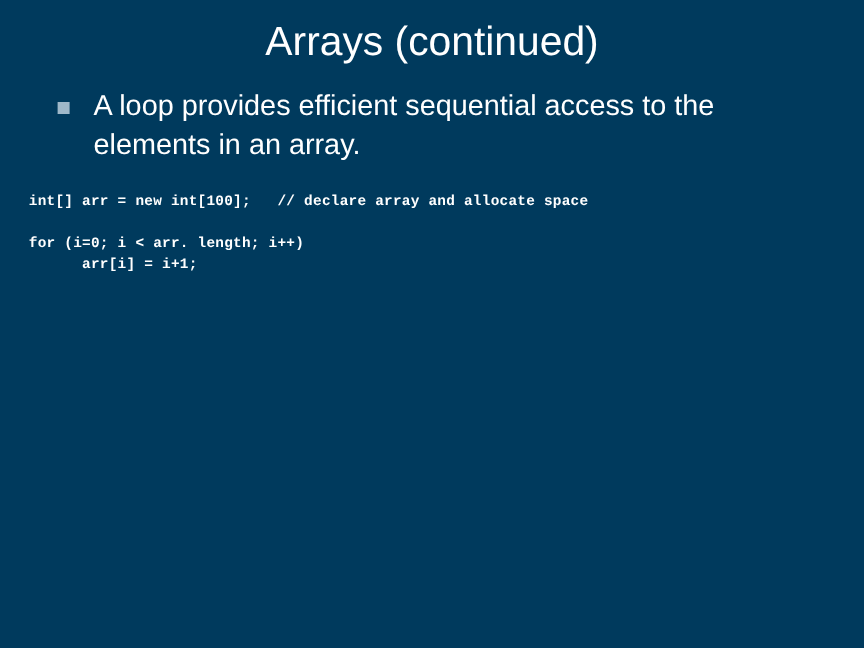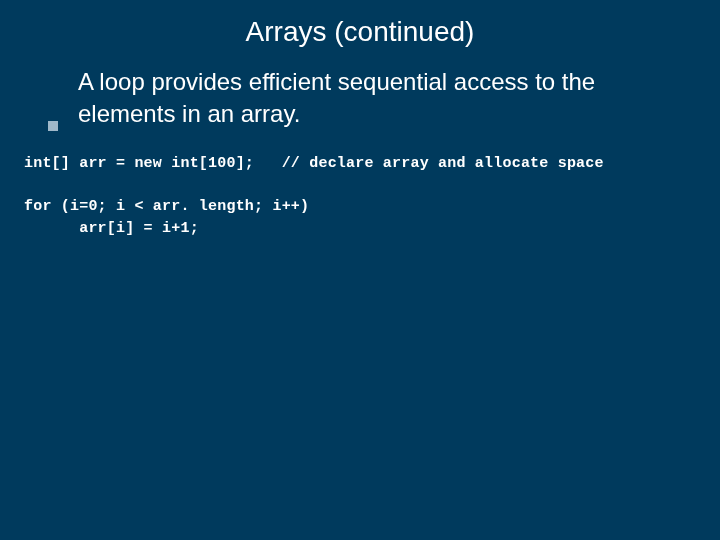--- a/index.html
+++ b/index.html
@@ -13,48 +13,48 @@
     overflow: hidden;
   }
   .slide {
     width: 720px;
     height: 540px;
     box-sizing: border-box;
     padding: 10px 20px 20px 20px;
   }
   .title {
     text-align: center;
-    font-size: 28px;
+    font-size: 34px;
     margin: 6px 0 18px 0;
     font-weight: normal;
   }
   .bullets {
     margin: 0 20px 0 28px;
   }
   .bullet-row {
     display: flex;
-    align-items: flex-end;
+    align-items: flex-start;
     margin-bottom: 2px;
   }
   .bullet-marker {
     flex: 0 0 auto;
     width: 10px;
     height: 10px;
     background: #9fb8c9;
     margin-top: 12px;
     margin-right: 20px;
   }
   .bullet-text {
     flex: 1 1 auto;
     font-size: 24px;
     line-height: 1.35;
   }
   .code-block {
     font-family: "Courier New", Courier, monospace;
-    font-size: 15px;
+    font-size: 12px;
     white-space: pre;
     margin-top: 22px;
     margin-left: 4px;
     line-height: 1.45;
     font-weight: bold;
     letter-spacing: 0.2px;
   }
 </style>
 </head>
 <body>

